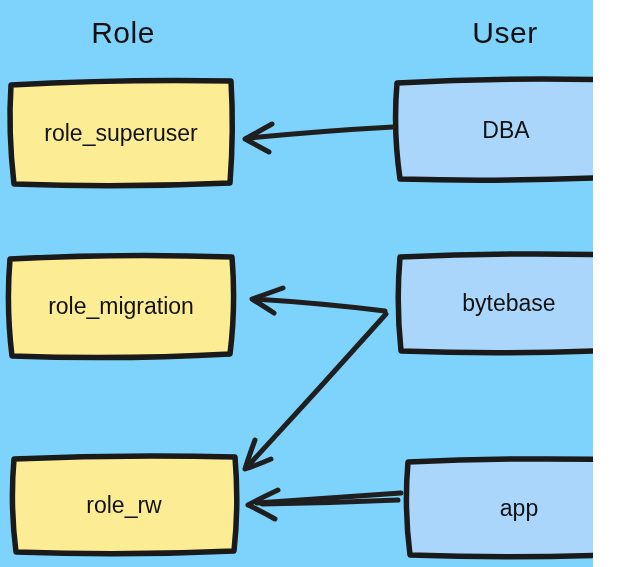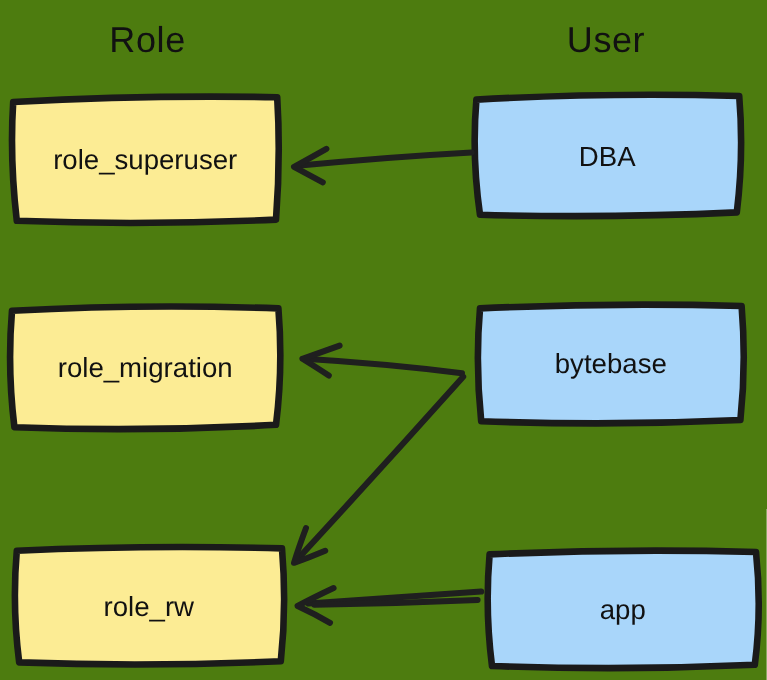--- a/index.html
+++ b/index.html
@@ -1,24 +1,24 @@
 <!DOCTYPE html>
 <html><head>
 <meta charset="utf-8">
 <style>
   html, body {
     margin: 0;
     padding: 0;
     background: #ffffff;
   }
   .canvas-wrap {
-    width: 639px;
+    width: 593px;
     height: 567px;
     position: relative;
-    background: #4d7c0f;
+    background: #7dd3fc;
     overflow: hidden;
   }
   svg {
     display: block;
   }
   svg text {
     font-family: "Liberation Sans", sans-serif;
     fill: #111111;
   }
   .col-header {

